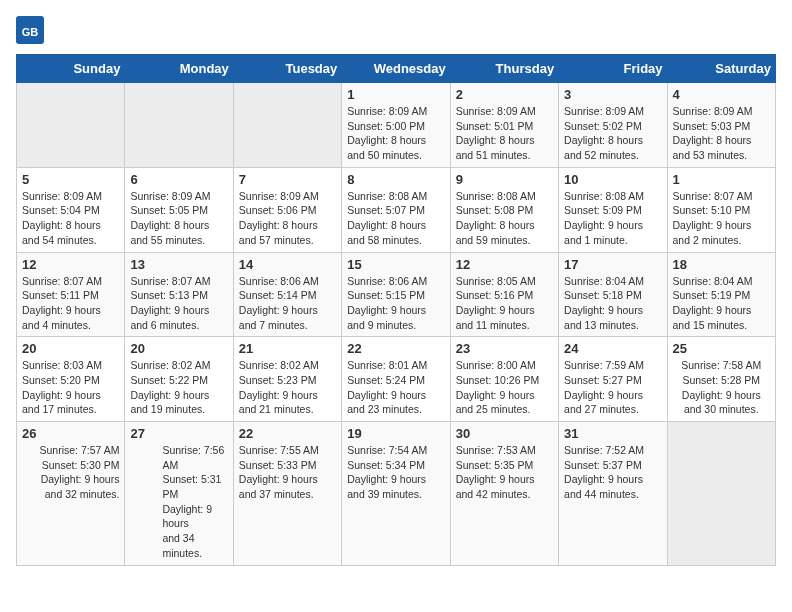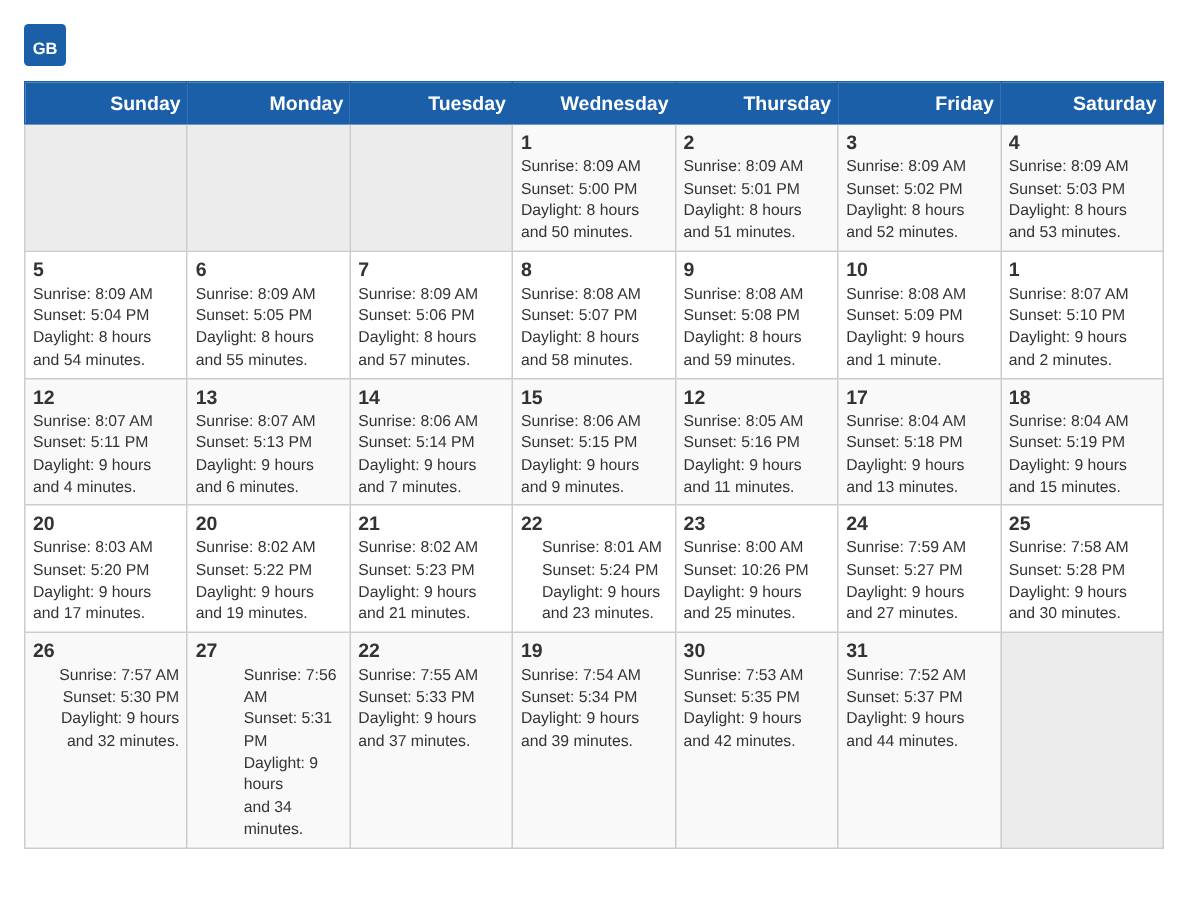--- a/index.html
+++ b/index.html
@@ -281,42 +281,42 @@
         </td>
         <td>
           <span class="day-number">21</span>
           <div class="day-info" style="white-space: pre-line;">Sunrise: 8:02 AM
 Sunset: 5:23 PM
 Daylight: 9 hours
 and 21 minutes.</div>
         </td>
         <td>
           <span class="day-number">22</span>
-          <div class="day-info" style="white-space: pre-line; margin-left: 14px;">Sunrise: 8:01 AM
+          <div class="day-info" style="white-space: pre-line;">Sunrise: 8:01 AM
 Sunset: 5:24 PM
 Daylight: 9 hours
 and 23 minutes.</div>
         </td>
         <td>
           <span class="day-number">23</span>
           <div class="day-info" style="white-space: pre-line;">Sunrise: 8:00 AM
 Sunset: 10:26 PM
 Daylight: 9 hours
 and 25 minutes.</div>
         </td>
         <td>
           <span class="day-number">24</span>
           <div class="day-info" style="white-space: pre-line;">Sunrise: 7:59 AM
 Sunset: 5:27 PM
 Daylight: 9 hours
 and 27 minutes.</div>
         </td>
         <td>
           <span class="day-number">25</span>
-          <div class="day-info" style="white-space: pre-line;">Sunrise: 7:58 AM
+          <div class="day-info" style="white-space: pre-line; text-align: center;">Sunrise: 7:58 AM
 Sunset: 5:28 PM
 Daylight: 9 hours
 and 30 minutes.</div>
         </td>
       </tr>
       <tr>
         <td>
           <span class="day-number">26</span>
           <div class="day-info" style="white-space: pre-line; text-align: right;">Sunrise: 7:57 AM
 Sunset: 5:30 PM

